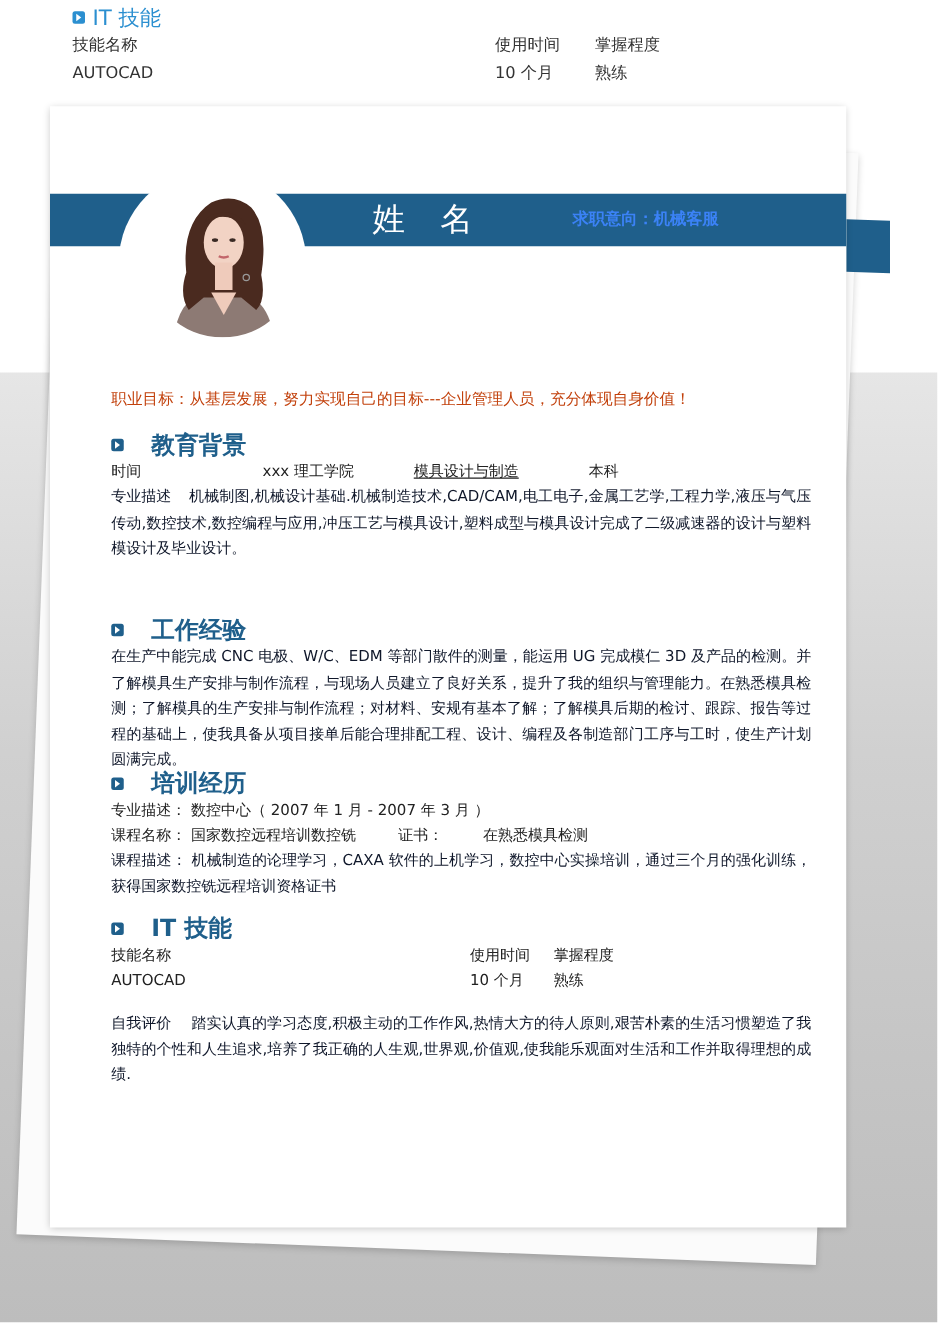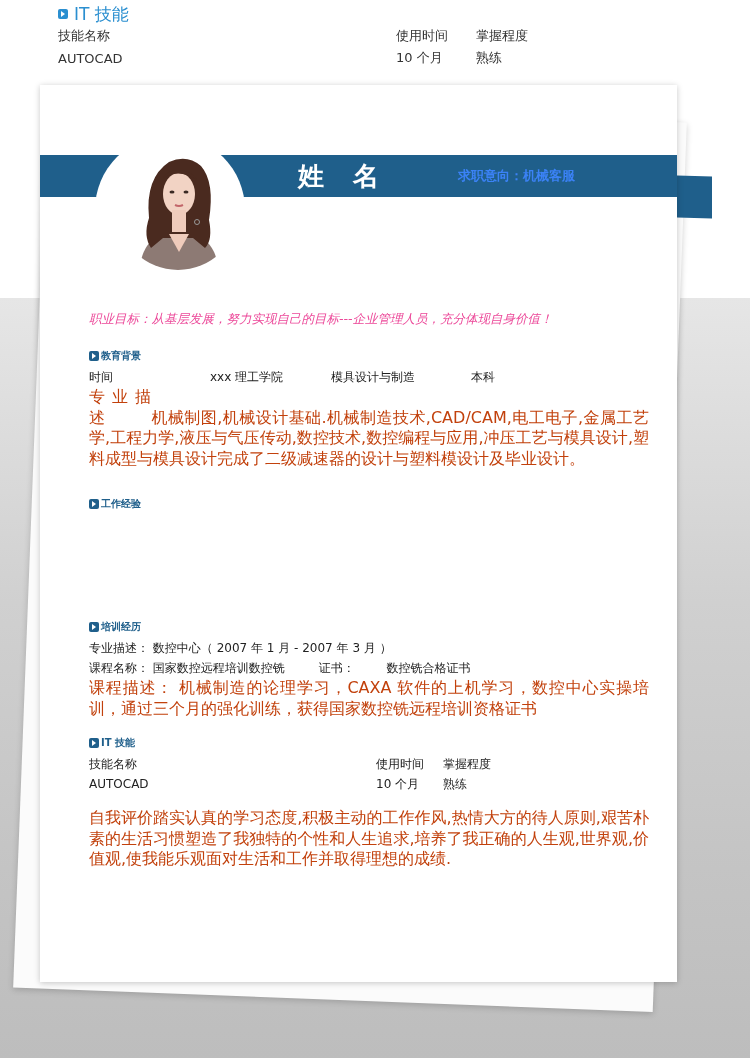--- a/index.html
+++ b/index.html
@@ -62,38 +62,38 @@
     border-radius: 50%; background: #fff;
   }
   .avatar {
     position: absolute; left: 77px; top: 63px; width: 122px; height: 122px;
     border-radius: 50%; overflow: hidden;
     background: #fff;
   }
   .avatar svg { display: block; }
   .name {
     position: absolute; left: 258px; top: 72px; height: 38px; line-height: 38px;
-    color: #fff; font-weight: bold; font-size: 26px; letter-spacing: 10px;
+    color: #fff; font-weight: normal; font-size: 26px; letter-spacing: 10px;
   }
   .intent {
     position: absolute; left: 418px; top: 72px; height: 38px; line-height: 38px;
     color: #3b82f6; font-weight: bold; font-size: 13px;
   }
   .objective {
-    position: absolute; left: 49px; top: 226px; font-size: 12.5px; color: #ec4899; font-style: italic;
+    position: absolute; left: 49px; top: 226px; font-size: 12.5px; color: #c2410c;
   }
   .section { position: absolute; left: 49px; width: 560px; }
   .sec-title {
-    display: flex; align-items: center; gap: 2px;
-    color: #1f5f8b; font-weight: bold; font-size: 10px; height: 22px;
+    display: flex; align-items: center; gap: 22px;
+    color: #1f5f8b; font-weight: bold; font-size: 19px; height: 22px;
   }
   .line { font-size: 12px; line-height: 20px; color: #222; white-space: nowrap; }
-  .para { font-size: 16px; line-height: 20.5px; color: #c2410c; text-align: justify; }
+  .para { font-size: 12px; line-height: 20.5px; color: #0f172a; text-align: justify; }
   .cells { display: flex; }
-  .edu .c1 { width: 84px; } .edu .c2 { width: 121px; margin-left: 37px; } .edu .c3 { width: 140px; }
+  .edu .c1 { width: 84px; } .edu .c2 { width: 121px; margin-left: 37px; } .edu .c3 { width: 140px; text-decoration: underline; }
   .work .c1 { width: 106px; } .work .c2 { width: 176px; }
   .it .c1 { width: 287px; } .it .c2 { width: 67px; }
   .train .gap { display: inline-block; width: 30px; }
   .train .gap2 { display: inline-block; width: 28px; }
 </style>
 </head>
 <body>
 
 <div class="bg-gray"></div>
 
@@ -154,36 +154,37 @@
     <div class="para">
       <span style="display:inline-block;width:62px;">专业描述</span><span>机械制图,机械设计基础.机械制造技术,CAD/CAM,电工电子,金属工艺学,工程力学,液压与气压传动,数控技术,数控编程与应用,冲压工艺与模具设计,塑料成型与模具设计完成了二级减速器的设计与塑料模设计及毕业设计。</span>
     </div>
   </div>
 
   <div class="section work" style="top:376px;margin-top:32px;">
     <div class="sec-title">
       <span class="bullet"></span>
       <span>工作经验</span>
     </div>
+    <div class="para">在生产中能完成 CNC 电极、W/C、EDM 等部门散件的测量，能运用 UG 完成模仁 3D 及产品的检测。并了解模具生产安排与制作流程，与现场人员建立了良好关系，提升了我的组织与管理能力。在熟悉模具检测；了解模具的生产安排与制作流程；对材料、安规有基本了解；了解模具后期的检讨、跟踪、报告等过程的基础上，使我具备从项目接单后能合理排配工程、设计、编程及各制造部门工序与工时，使生产计划圆满完成。</div>
   </div>
 
   <div class="section train" style="top:531px;">
     <div class="sec-title">
       <span class="bullet"></span>
       <span>培训经历</span>
     </div>
     <div class="line">
       <span>专业描述：</span>
       <span>数控中心（ 2007 年 1 月  -  2007 年 3 月 ）</span>
     </div>
     <div class="line">
       <span>课程名称：</span>
       <span>国家数控远程培训数控铣</span><span class="gap"></span>
       <span>证书：</span><span class="gap2"></span>
-      <span>数控铣合格证书</span>
+      <span>在熟悉模具检测</span>
     </div>
     <div class="para">
       <span>课程描述：</span>
       <span>机械制造的论理学习，CAXA 软件的上机学习，数控中心实操培训，通过三个月的强化训练，获得国家数控铣远程培训资格证书</span>
     </div>
   </div>
 
   <div class="section it" style="top:647px;">
     <div class="sec-title">
       <span class="bullet"></span>

